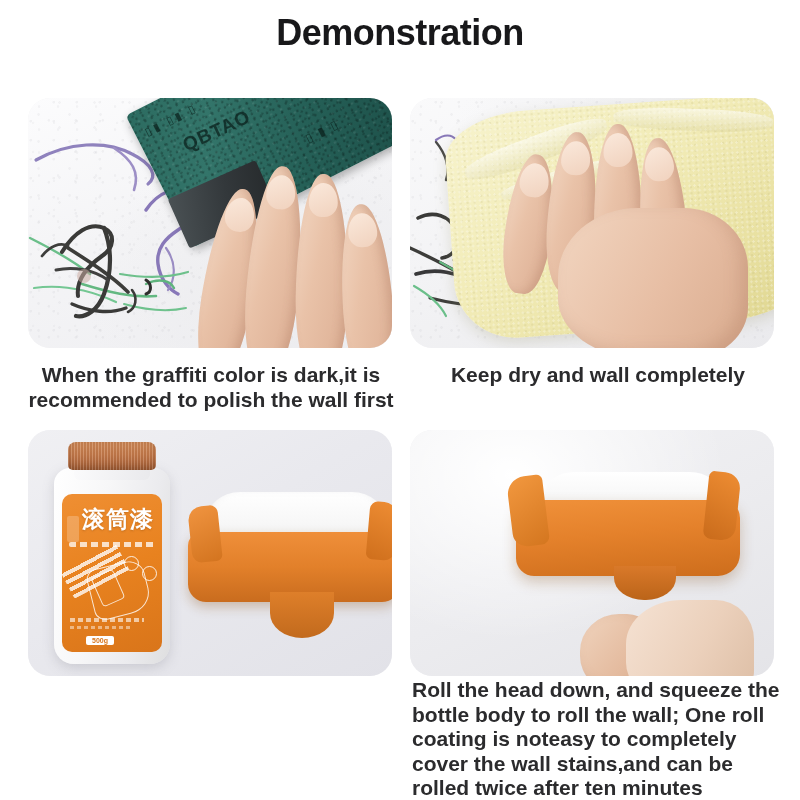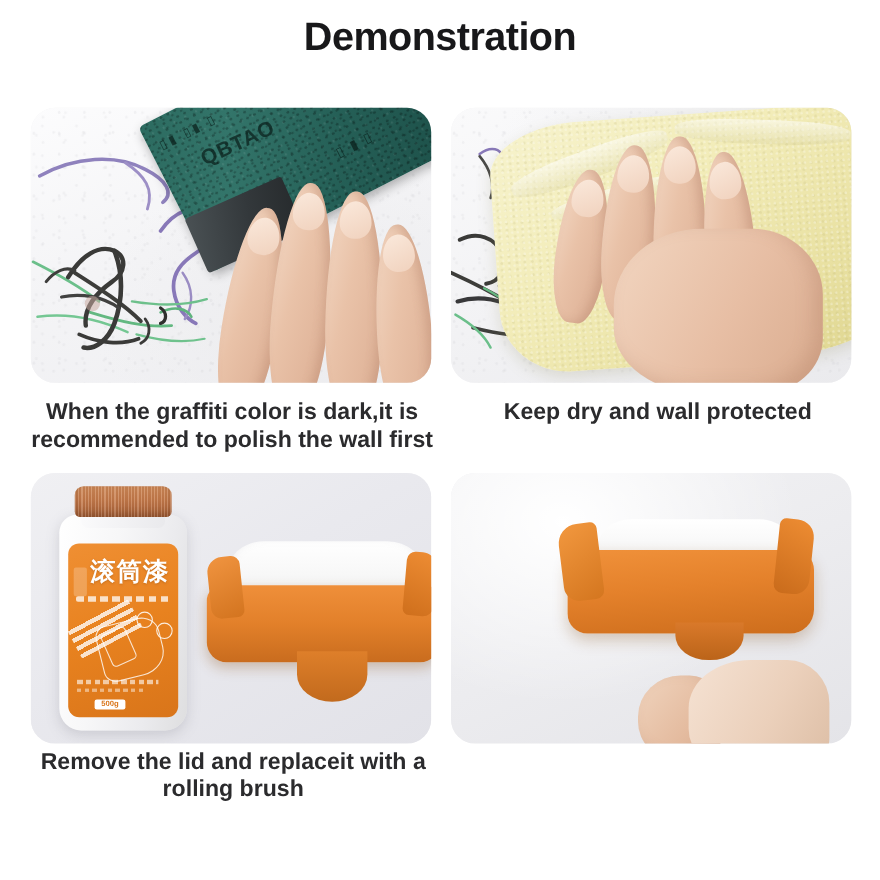--- a/index.html
+++ b/index.html
@@ -448,21 +448,21 @@
         <div class="finger" style="left:96px;top:12px;width:48px;height:168px;transform:rotate(0deg);">
             <div class="nail"></div>
           </div>
         <div class="finger" style="left:142px;top:26px;width:46px;height:158px;transform:rotate(-4deg);">
             <div class="nail"></div>
           </div>
         <div class="palm2"></div>
       </div>
     </div>
   </div>
-  <div class="caption cap-2">Keep dry and wall protected</div>
+  <div class="caption cap-2">Keep dry and wall completely</div>
 
   <div class="cell cell-3">
     <div class="photo">
       <div class="wall-3"></div>
 
       <div class="bottle">
         <div class="bottle-body"></div>
         <div class="bottle-neck"></div>
         <div class="bottle-cap">
           <div class="cap-ribs"></div>
@@ -484,34 +484,34 @@
 
       <div class="roller3">
         <div class="roller3-nap"></div>
         <div class="roller3-frame"></div>
         <div class="roller3-arm-l"></div>
         <div class="roller3-arm-r"></div>
         <div class="roller3-stem"></div>
       </div>
     </div>
   </div>
-  <div class="caption cap-3">Remove the lid and replaceit with a rolling brush</div>
 
   <div class="cell cell-4">
     <div class="photo">
       <div class="wall-4"></div>
 
       <div class="roller4">
         <div class="r4-nap"></div>
         <div class="r4-frame"></div>
         <div class="r4-arm-l"></div>
         <div class="r4-arm-r"></div>
         <div class="r4-stem"></div>
       </div>
 
       <div class="hand4">
         <div class="thumb4"></div>
         <div class="palm4"></div>
       </div>
     </div>
   </div>
+  <div class="caption cap-4">Roll the head down, and squeeze the bottle body to roll the wall; One roll coating is noteasy to completely cover the wall stains,and can be rolled twice after ten minutes</div>
 
 </div>
 
 </body></html>

